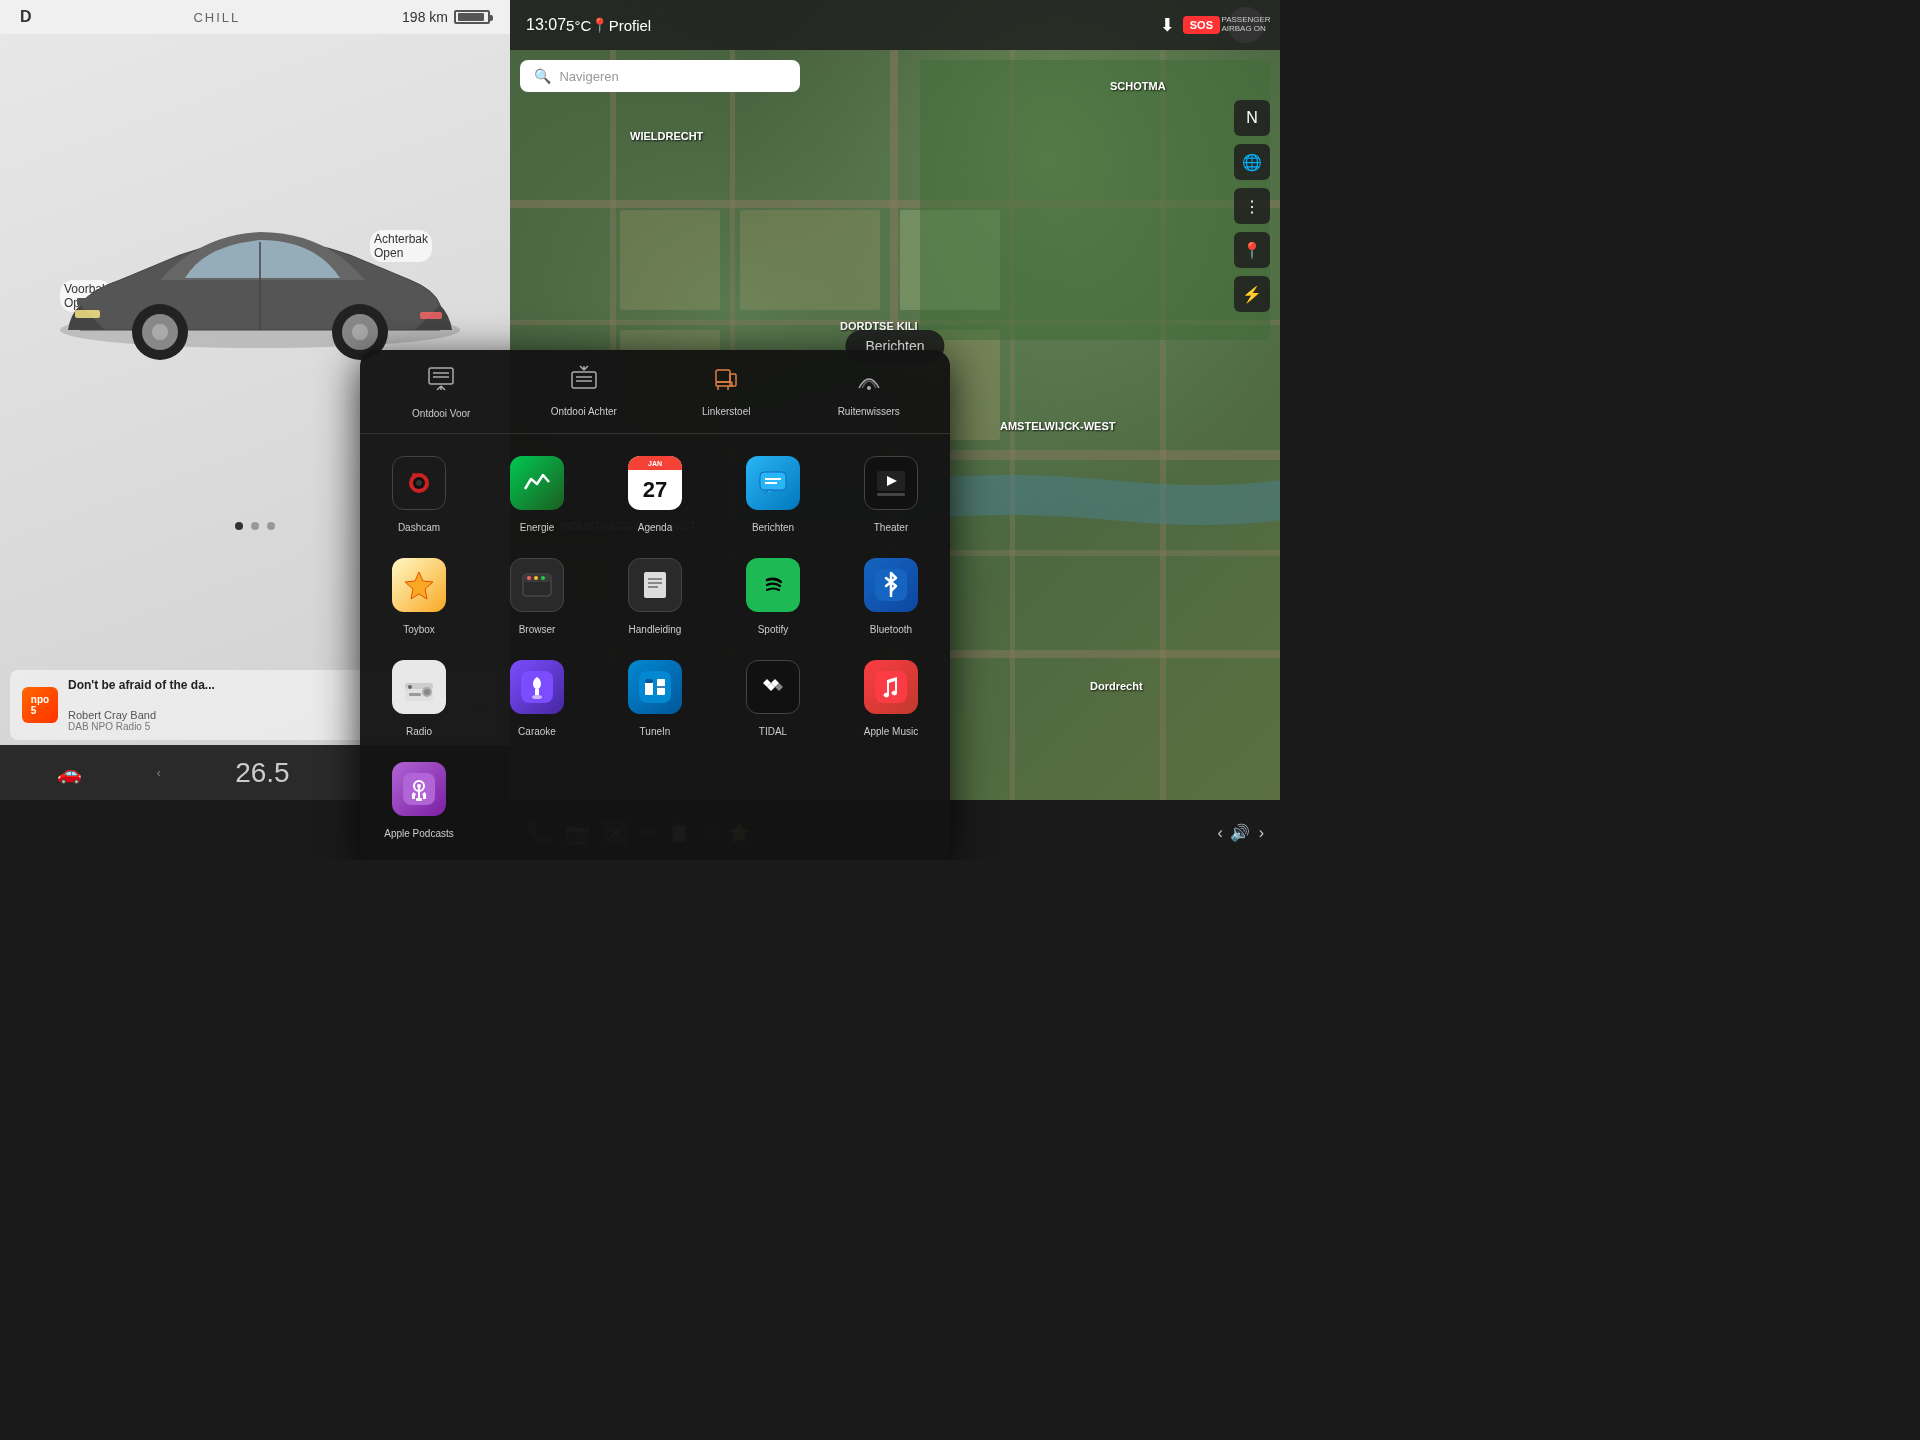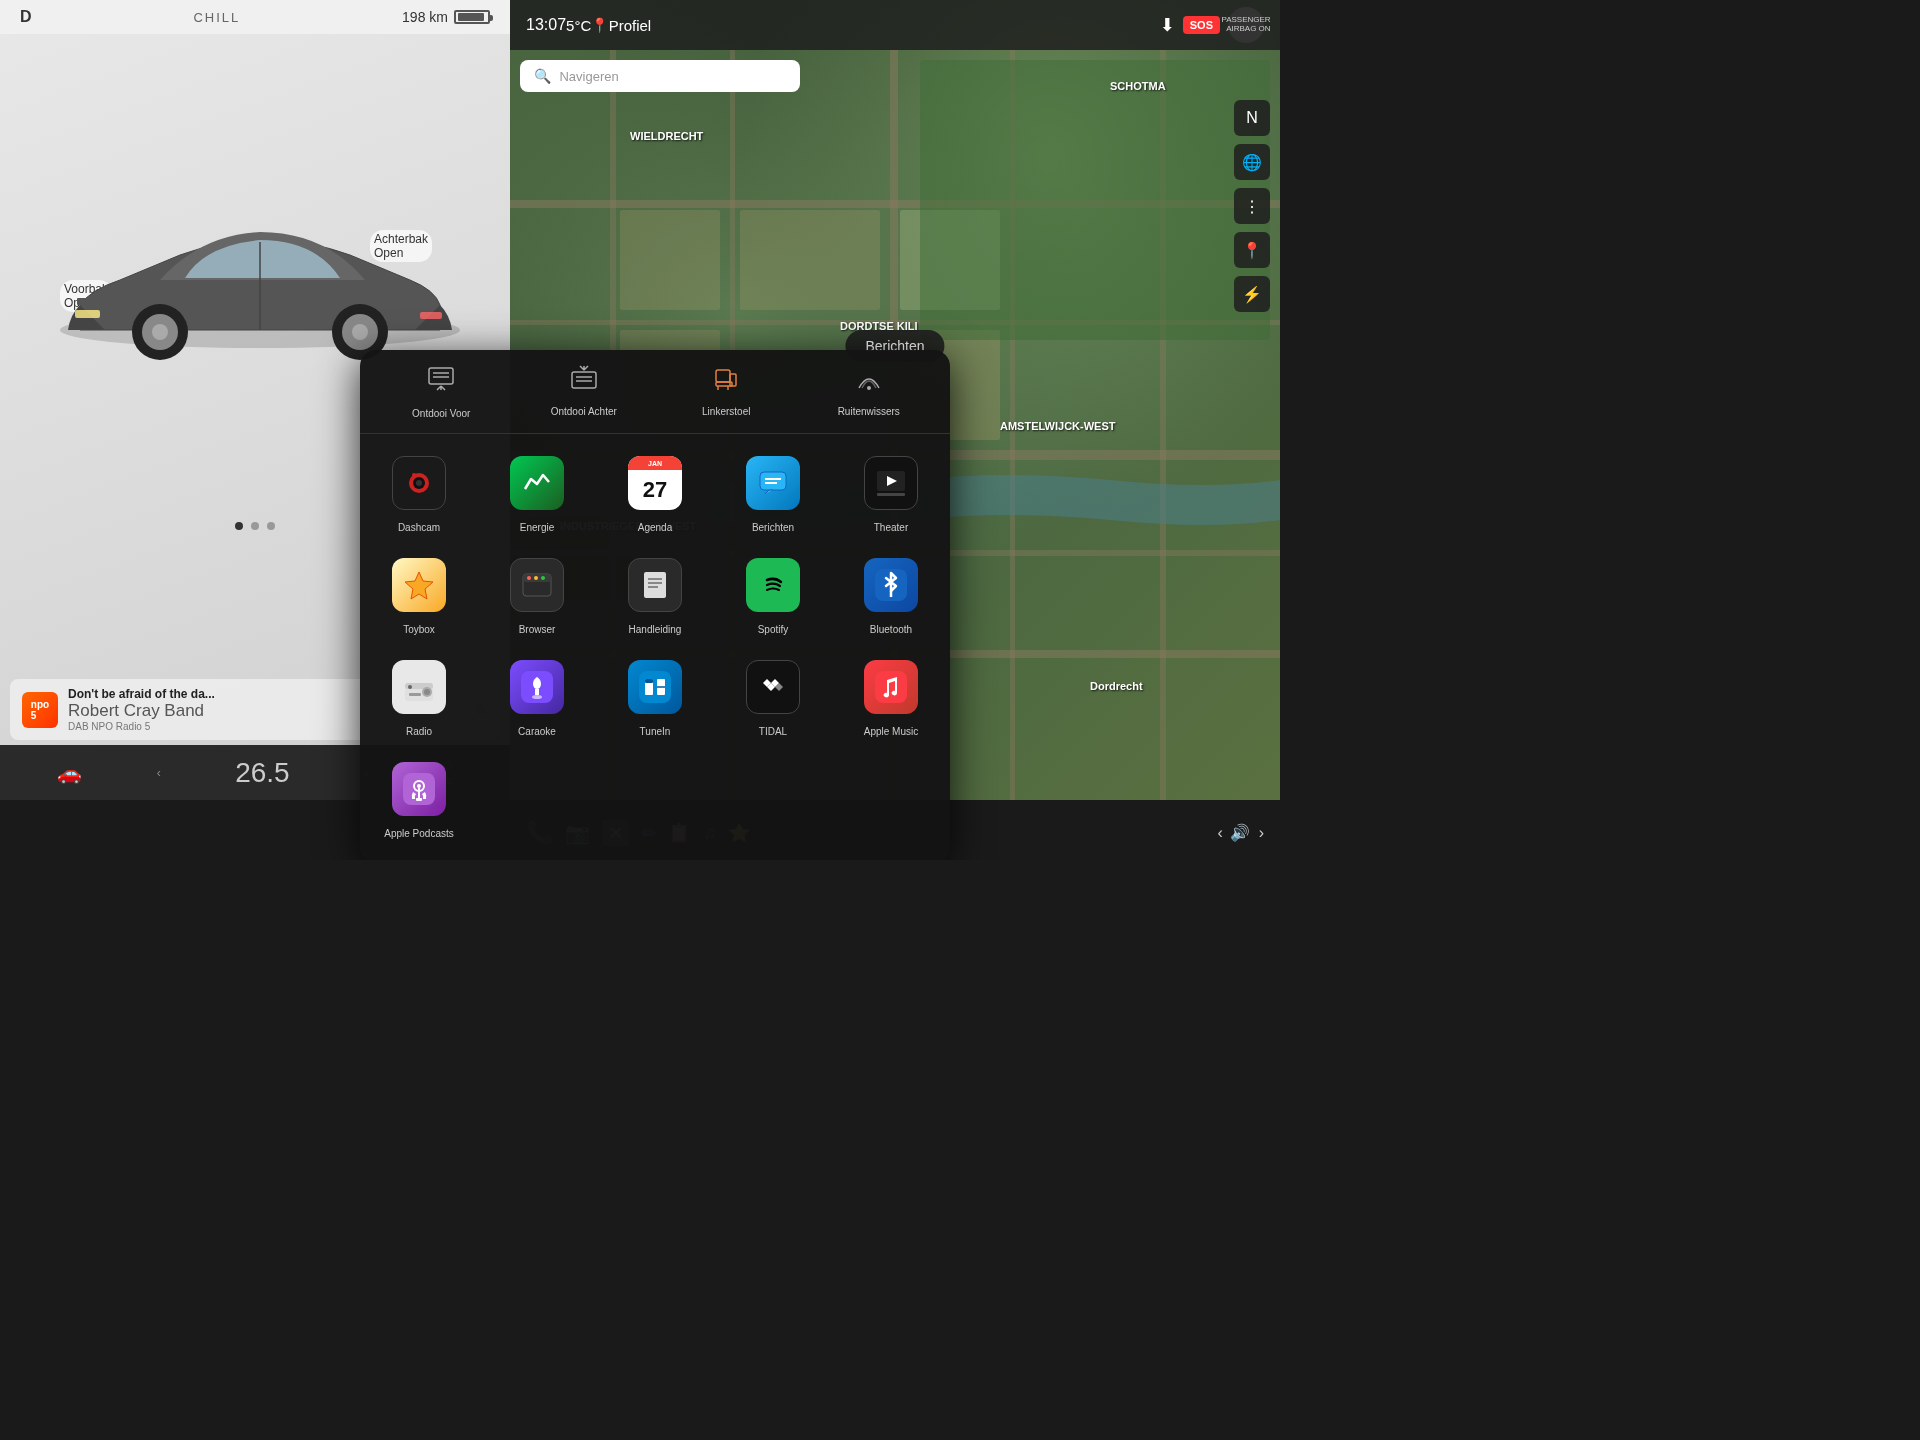--- a/index.html
+++ b/index.html
@@ -143,22 +143,23 @@
     .music-info { flex: 1; overflow: hidden; }
     .music-title {
       font-size: 12px;
       font-weight: 600;
       color: #222;
       white-space: nowrap;
       overflow: hidden;
       text-overflow: ellipsis;
     }
     .music-artist {
-      font-size: 17px;
+      font-size: 11px;
       color: #555;
+      margin-top: 17px;
     }
     .music-source {
       font-size: 10px;
       color: #777;
     }
     .favorite-btn { font-size: 16px; color: #999; cursor: pointer; }
 
     
     .taskbar {
       position: absolute;
@@ -541,21 +542,21 @@
 
   <div class="map-top-bar">
     <span class="map-time">13:07</span>
     <span class="map-temp">5°C</span>
     <span style="color:white;font-size:14px;">📍</span>
     <span class="map-profile">Profiel</span>
     <div style="flex:1;"></div>
     <span style="color:white;font-size:18px;margin-right:8px;">⬇</span>
     <div class="map-sos">SOS</div>
     <div class="airbag-indicator" style="margin-left:8px;">
-      <span style="font-size:8px;color:#ccc;text-align:right;line-height:1.1;">PASSENGER<br>AIRBAG ON</span>
+      <span style="font-size:8px;color:#ccc;text-align:left;line-height:1.1;">PASSENGER<br>AIRBAG ON</span>
     </div>
   </div>
 
   <div class="search-bar">
     <div class="search-input-container">
       <span class="search-icon">🔍</span>
       <span class="search-text">Navigeren</span>
     </div>
   </div>
 

